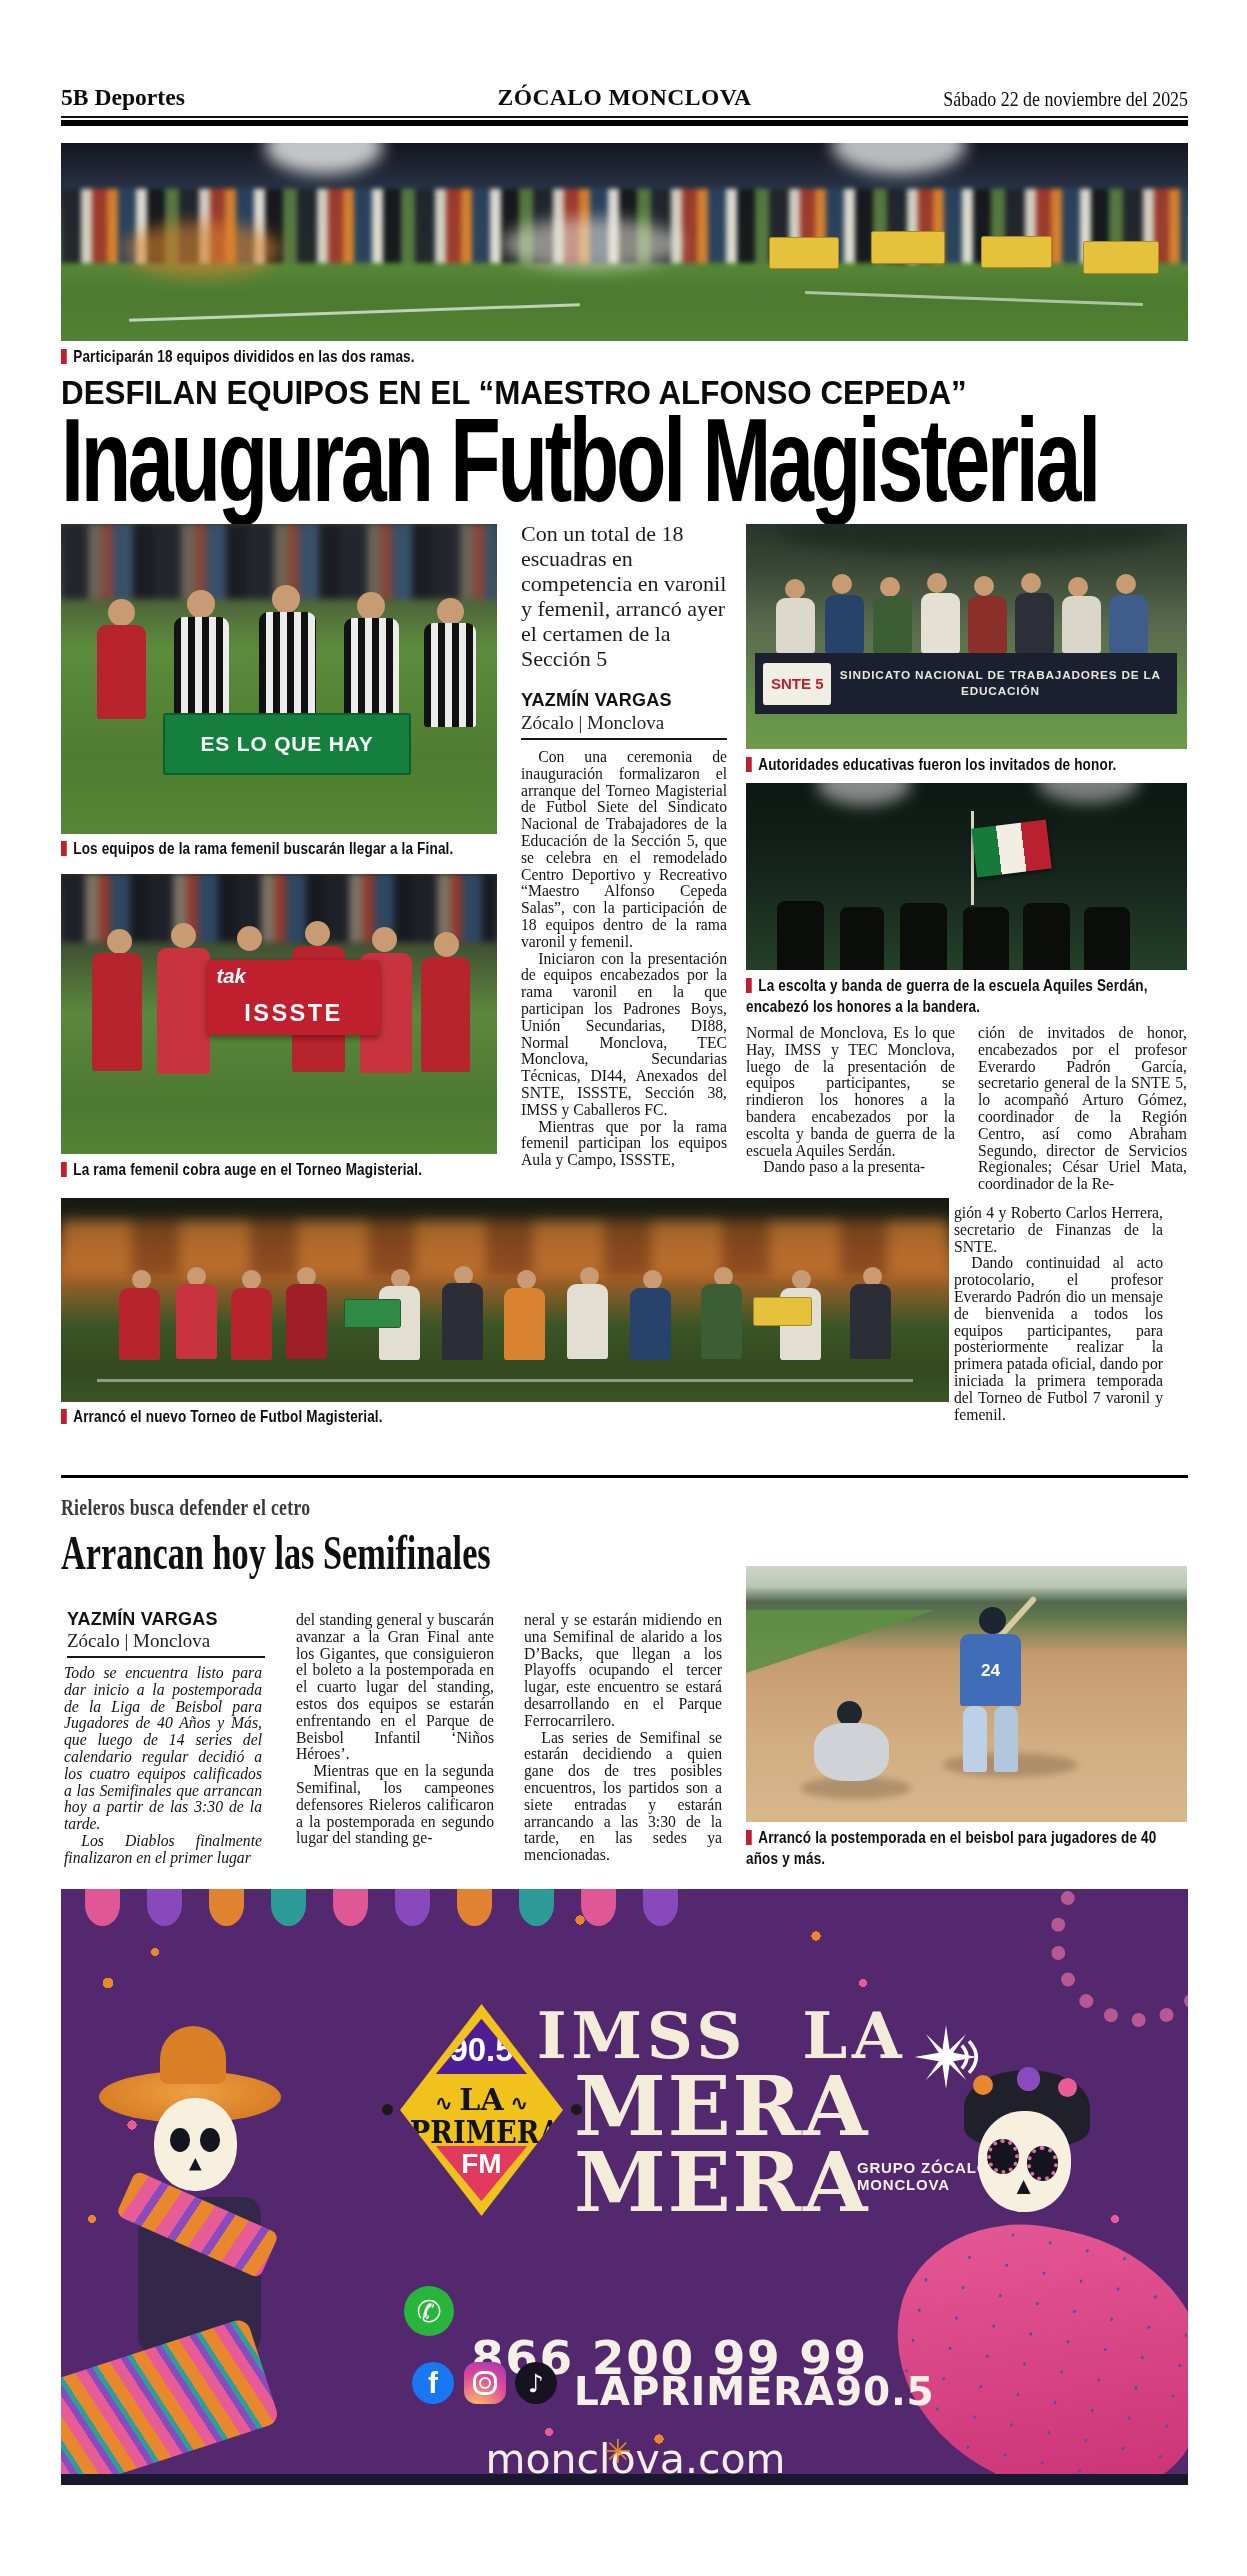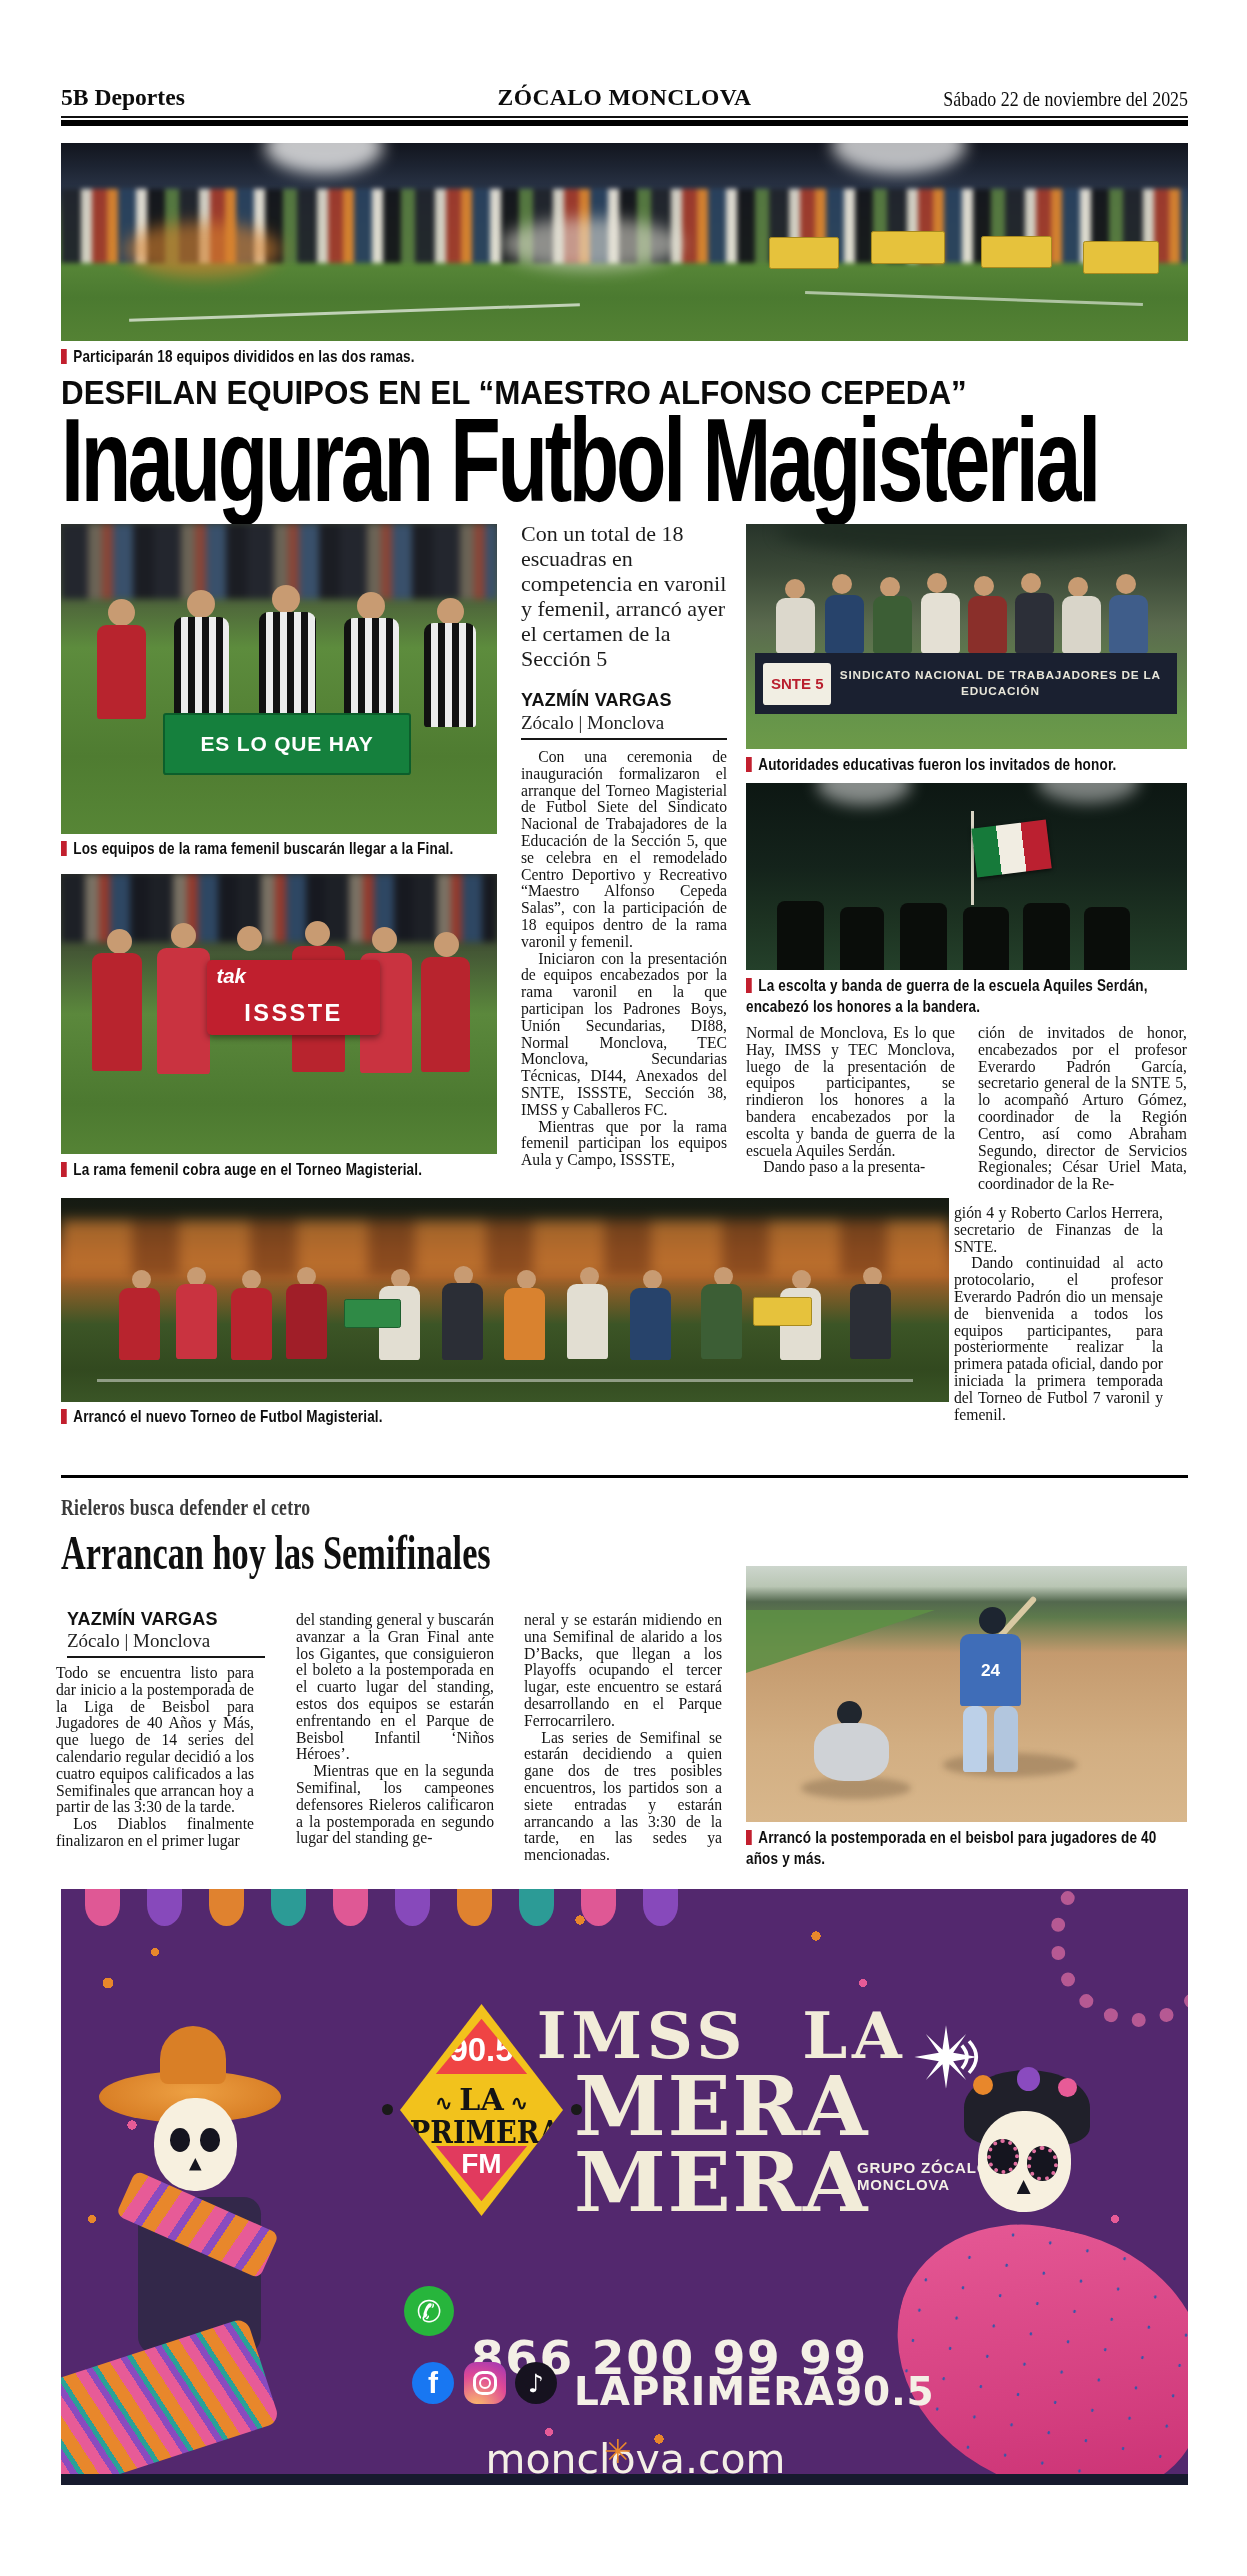--- a/index.html
+++ b/index.html
@@ -111,21 +111,21 @@
   .picado{position:absolute;left:23.6px;top:-4.7px;width:661px;display:flex;gap:27px;}
   .picado div{width:35px;height:42px;border-radius:0 0 50% 50%;opacity:.95;}
   .picado div:nth-child(4n+1){background:#e75b97;}
   .picado div:nth-child(4n+2){background:#8a4bbf;}
   .picado div:nth-child(4n+3){background:#e8872b;}
   .picado div:nth-child(4n+4){background:#2aa198;}
   .lace{position:absolute;right:-39px;top:-39px;width:149px;height:149px;border:14px dotted #e06fa3;border-radius:50%;opacity:.7;}
 
   .diamond{position:absolute;left:339px;top:115px;width:163px;height:212px;background:#f2c21c;
      clip-path:polygon(50% 0,100% 50%,50% 100%,0 50%);}
-  .diamond .tri-top{position:absolute;left:22%;top:7%;width:56%;height:26%;background:#ef4444;
+  .diamond .tri-top{position:absolute;left:22%;top:7%;width:56%;height:26%;background:#4c1d95;
      clip-path:polygon(50% 0,100% 100%,0 100%);display:flex;align-items:flex-end;justify-content:center;
      font:bold 33px "Liberation Sans",sans-serif;color:#fff;padding-bottom:5px;box-sizing:border-box;}
   .diamond .tri-bot{position:absolute;left:22%;bottom:7%;width:56%;height:26%;background:#e13a5e;
      clip-path:polygon(0 0,100% 0,50% 100%);display:flex;align-items:flex-start;justify-content:center;
      font:bold 28px "Liberation Sans",sans-serif;color:#fff;padding-top:1.6px;box-sizing:border-box;}
   .diamond .la{position:absolute;left:0;right:0;top:37%;text-align:center;
      font:bold 30px "DejaVu Serif",serif;color:#141414;}
   .diamond .la::before{content:"∿ ";font-size:20.4px;} .diamond .la::after{content:" ∿";font-size:20.4px;}
   .diamond .primera{position:absolute;left:0;right:0;top:52%;text-align:center;
      font:bold 31px "DejaVu Serif",serif;color:#141414;transform:scaleX(.88);}
@@ -345,21 +345,21 @@
   </div>
 
   <div class="divider2"></div>
   <div class="kicker2">Rieleros busca defender el cetro</div>
   <div class="headline2">Arrancan hoy las Semifinales</div>
 
   <div class="byname" style="left:67px;top:1609px;">YAZMÍN VARGAS</div>
   <div class="byagency" style="left:67px;top:1630px;">Zócalo | Monclova</div>
   <div class="byrule" style="left:67px;top:1656px;width:198px;"></div>
 
-  <div class="coltext" style="left:56px;top:1665px;width:198px;height:228px;">
+  <div class="coltext" style="left:64px;top:1665px;width:198px;height:228px;font-style:italic;">
     <p>Todo se encuentra listo para dar inicio a la postemporada de la Liga de Beisbol para Jugadores de 40 Años y Más, que luego de 14 series del calendario regular decidió a los cuatro equipos calificados a las Semifinales que arrancan hoy a partir de las 3:30 de la tarde.</p>
     <p class="ind">Los Diablos finalmente finalizaron en el primer lugar</p>
   </div>
   <div class="coltext" style="left:296px;top:1612px;width:198px;height:267px;">
     <p>del standing general y buscarán avanzar a la Gran Final ante los Gigantes, que consiguieron el boleto a la postemporada en el cuarto lugar del standing, estos dos equipos se estarán enfrentando en el Parque de Beisbol Infantil ‘Niños Héroes’.</p>
     <p class="ind">Mientras que en la segunda Semifinal, los campeones defensores Rieleros calificaron a la postemporada en segundo lugar del standing ge-</p>
   </div>
   <div class="coltext" style="left:524px;top:1612px;width:198px;height:267px;">
     <p>neral y se estarán midiendo en una Semifinal de alarido a los D’Backs, que llegan a los Playoffs ocupando el tercer lugar, este encuentro se estará desarrollando en el Parque Ferrocarrilero.</p>
     <p class="ind">Las series de Semifinal se estarán decidiendo a quien gane dos de tres posibles encuentros, los partidos son a siete entradas y estarán arrancando a las 3:30 de la tarde, en las sedes ya mencionadas.</p>

